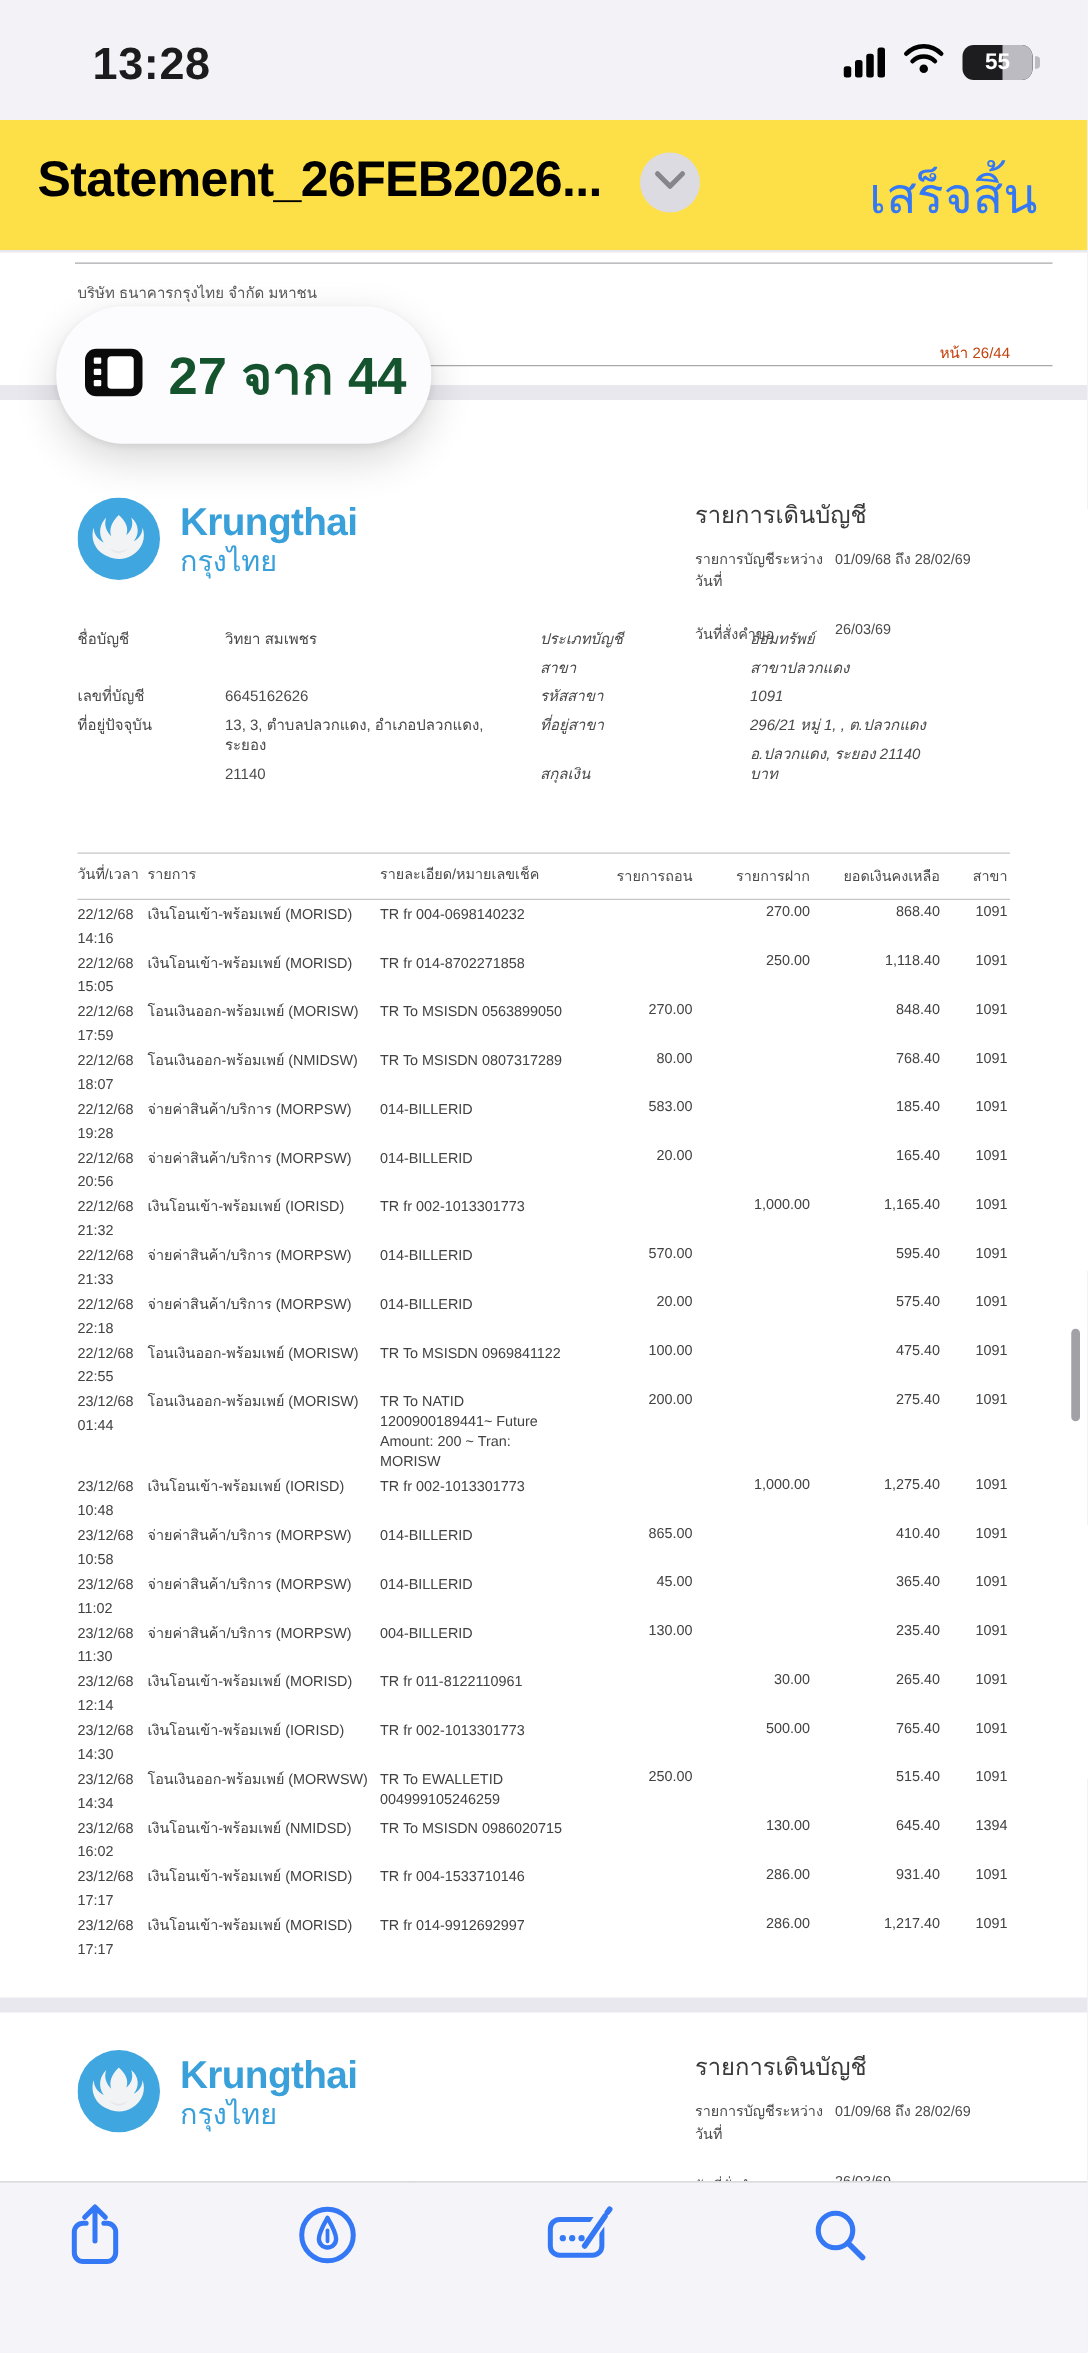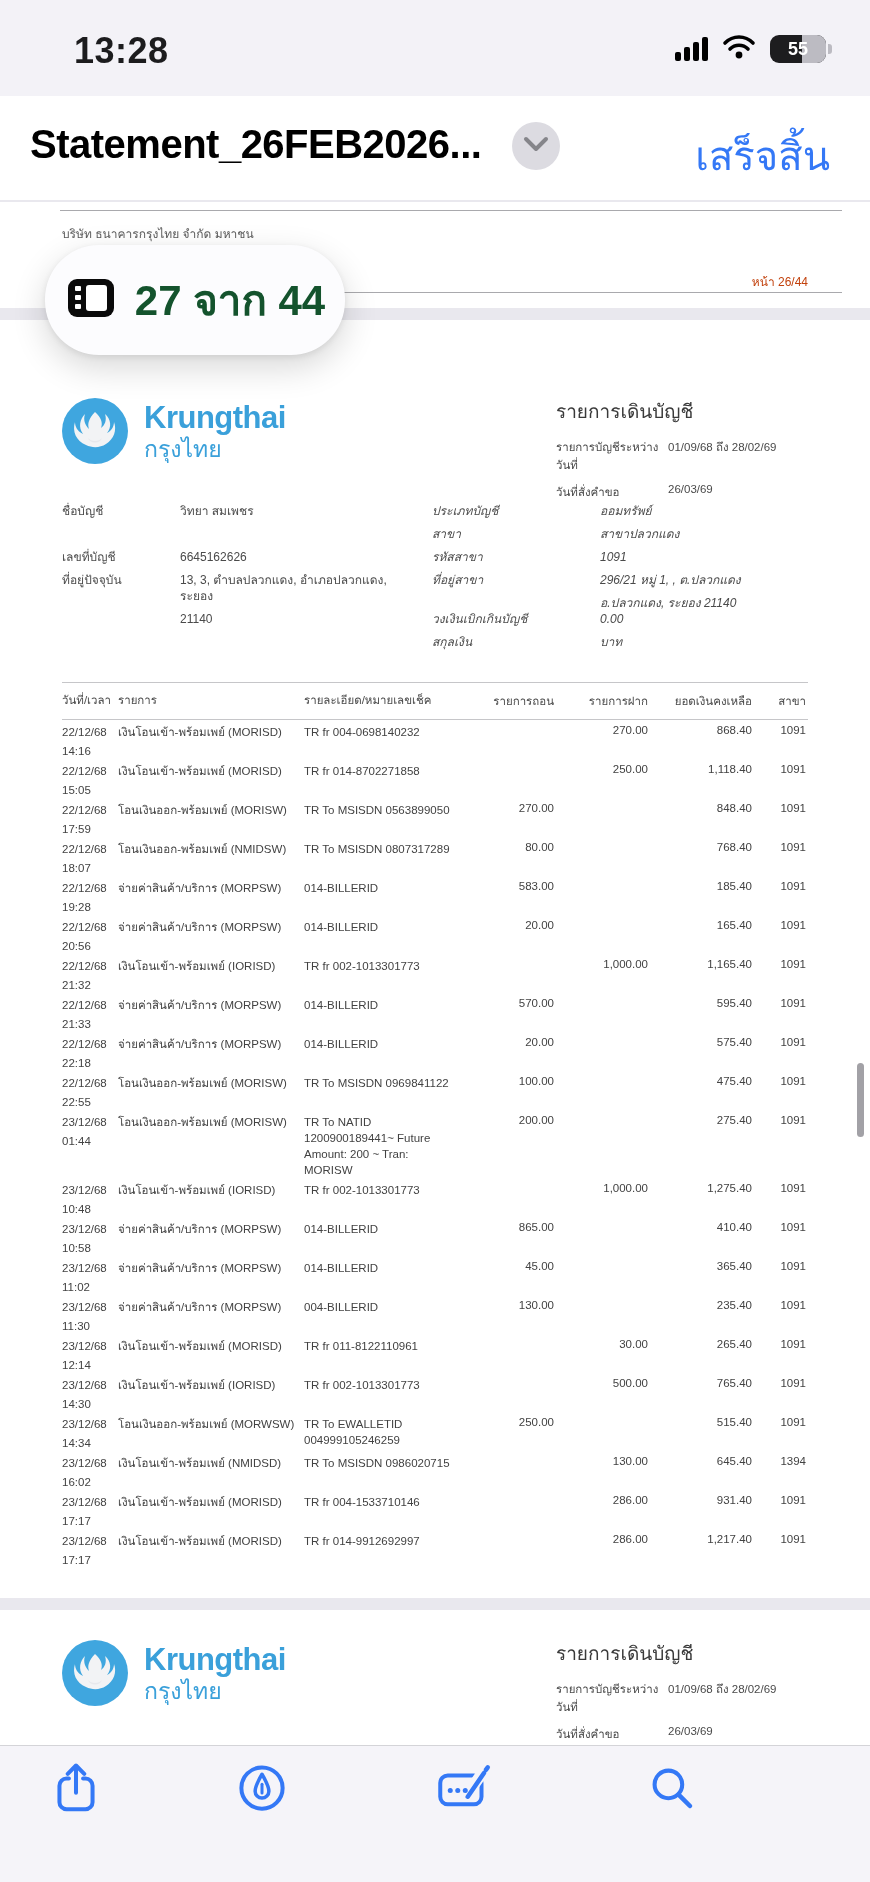--- a/index.html
+++ b/index.html
@@ -14,21 +14,21 @@
   .status-bar { position:absolute; top:0; left:0; width:870px; height:96px; background:#f3f2f7; z-index:30; }
   .sb-time { position:absolute; left:74px; top:30px; font-size:36px; font-weight:bold; letter-spacing:.5px; }
   .sb-right { position:absolute; right:38px; top:34px; display:flex; align-items:center; gap:14px; }
   .cell-bars { display:flex; align-items:flex-end; gap:3px; height:24px; }
   .cell-bars i { display:block; width:6px; background:#000; border-radius:2px; }
   .battery { position:relative; width:56px; height:28px; border-radius:9px; background:#1d1d1f; overflow:hidden; display:flex; align-items:center; justify-content:center; }
   .battery .unfilled { position:absolute; right:0; top:0; bottom:0; width:42%; background:#bcbbc2; }
   .battery span { position:relative; color:#fff; font-size:18px; font-weight:bold; z-index:2; }
   .battery-tip { width:4px; height:10px; background:#bcbbc2; border-radius:0 3px 3px 0; margin-left:2px; }
   
-  .nav-bar { position:absolute; top:96px; left:0; width:870px; height:104px; background:#ffffff; z-index:30; }
+  .nav-bar { position:absolute; top:96px; left:0; width:870px; height:104px; background:#fde047; z-index:30; }
   .nav-title { position:absolute; left:30px; top:26px; font-size:40px; font-weight:bold; letter-spacing:-.5px; color:#000; max-width:470px; white-space:nowrap; overflow:hidden; }
   .nav-chevron { position:absolute; left:512px; top:26px; width:48px; height:48px; border-radius:50%; background:#dcdbe1; display:flex; align-items:center; justify-content:center; cursor:pointer; }
   .nav-done { position:absolute; right:40px; top:28px; font-size:40px; color:#3478f6; cursor:pointer; }
   
   .doc-area { position:absolute; top:200px; left:0; width:870px; height:1545px; background:#e9e8ee; overflow:hidden; }
   .page-card { position:absolute; left:0; width:870px; background:#fff; }
   .card-prev { top:2px; height:106px; }
   .card-main { top:120px; height:1278px; }
   .card-next { top:1410px; height:135px; overflow:hidden; }
   .hairline { position:absolute; height:1px; background:#a9a9ad; left:60px; right:28px; }
@@ -40,21 +40,21 @@
   .page-pill { position:absolute; left:45px; top:245px; width:300px; height:110px; background:#fcfcfe; border-radius:54px; box-shadow:0 12px 34px rgba(0,0,0,.16), 0 2px 6px rgba(0,0,0,.08); display:flex; align-items:center; justify-content:center; gap:18px; z-index:20; cursor:pointer; }
   .page-pill .pp-label { font-size:42px; font-weight:bold; color:#14532d; }
   
   .kt-header { position:absolute; top:76px; left:62px; right:62px; height:100px; }
   .kt-logo { position:absolute; left:0; top:2px; width:66px; height:66px; }
   .kt-wordmark { position:absolute; left:82px; top:6px; line-height:1.05; }
   .kt-name { font-size:31px; font-weight:bold; color:#3aa0da; letter-spacing:-.5px; }
   .kt-name-th { font-size:23px; color:#3aa0da; margin-top:2px; }
   .st-head-right { position:absolute; right:0; top:0; width:252px; }
   .st-title { font-size:19px; color:#3a3a3a; margin-bottom:12px; }
-  .st-meta { display:grid; grid-template-columns:112px 1fr; row-gap:9px; font-size:11.5px; color:#4a4a4a; }
+  .st-meta { display:grid; grid-template-columns:112px 1fr; row-gap:24px; font-size:11.5px; color:#4a4a4a; }
   
   .acct { position:absolute; top:183px; left:62px; right:62px; height:165px; font-size:12px; color:#4a4a4a; }
   .acct-left { position:absolute; left:0; top:0; width:350px; }
   .acct-right { position:absolute; left:370px; top:0; right:0;font-style:italic; }
   .acct-row { display:grid; min-height:23px; align-items:start; line-height:16px; }
   .acct-left .acct-row { grid-template-columns:118px 1fr; }
   .acct-right .acct-row { grid-template-columns:168px 1fr; }
   .acct-spacer { height:23px; }
   .acct-val2 { margin-top:7px; }
   
@@ -187,24 +187,20 @@
         <div class="acct-row">
             <span>รหัสสาขา</span>
             <span>1091</span>
           </div>
         <div class="acct-row">
             <span>ที่อยู่สาขา</span>
           <span><span>296/21 หมู่ 1, , ต.ปลวกแดง</span>
           <div class="acct-val2">อ.ปลวกแดง, ระยอง 21140</div></span>
         </div>
         <div class="acct-row">
-            <span>วงเงินเบิกเกินบัญชี</span>
-            <span>0.00</span>
-          </div>
-        <div class="acct-row">
             <span>สกุลเงิน</span>
             <span>บาท</span>
           </div>
       </div>
     </div>
 
     <div class="tbl">
       <div class="trow thead">
         <span class="c-date">วันที่/เวลา</span>
         <span class="c-desc">รายการ</span>

